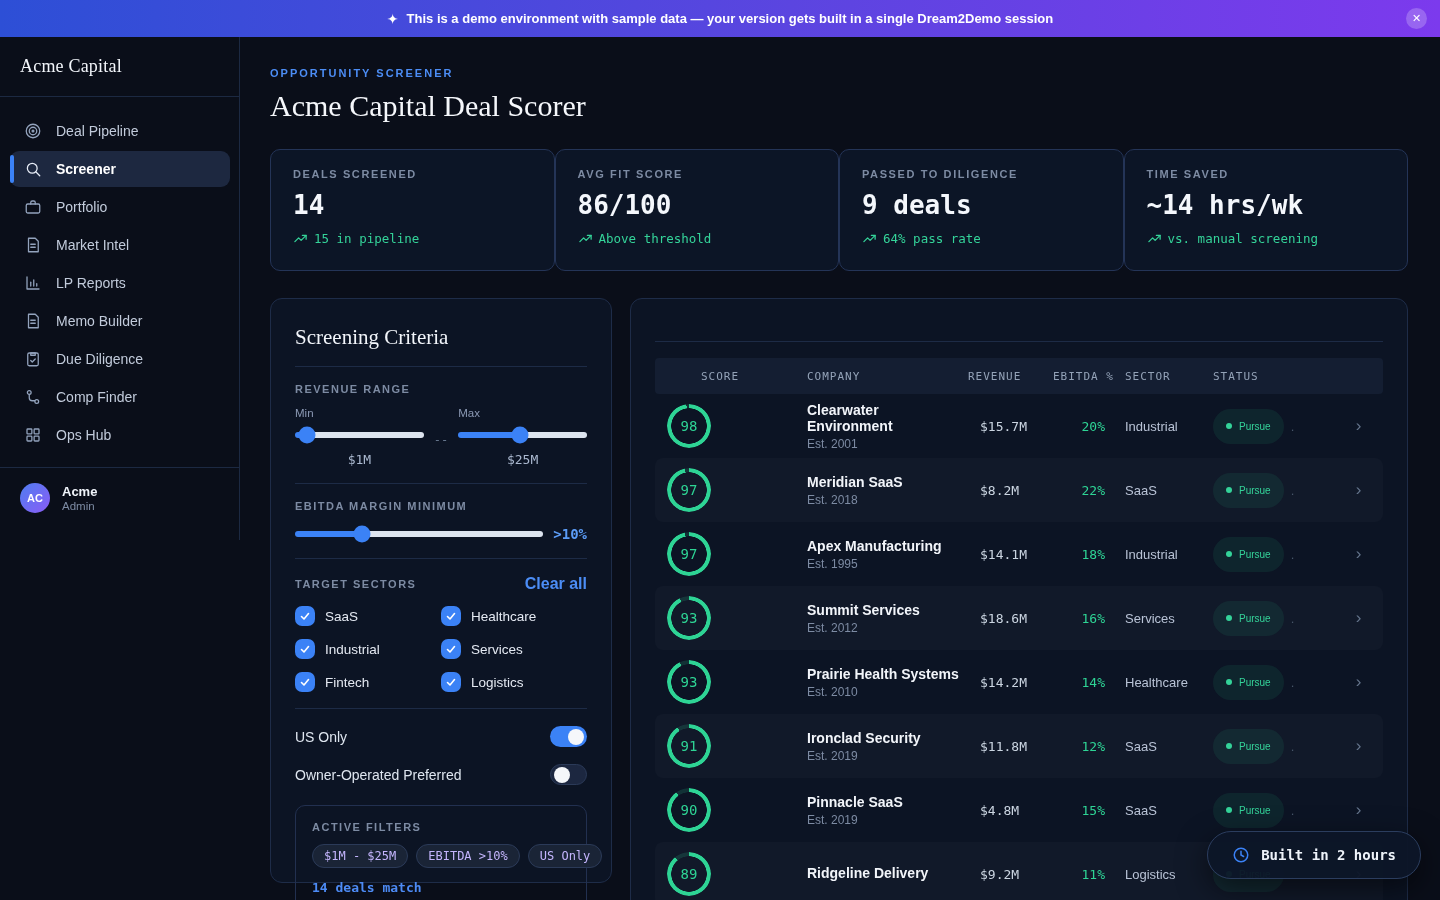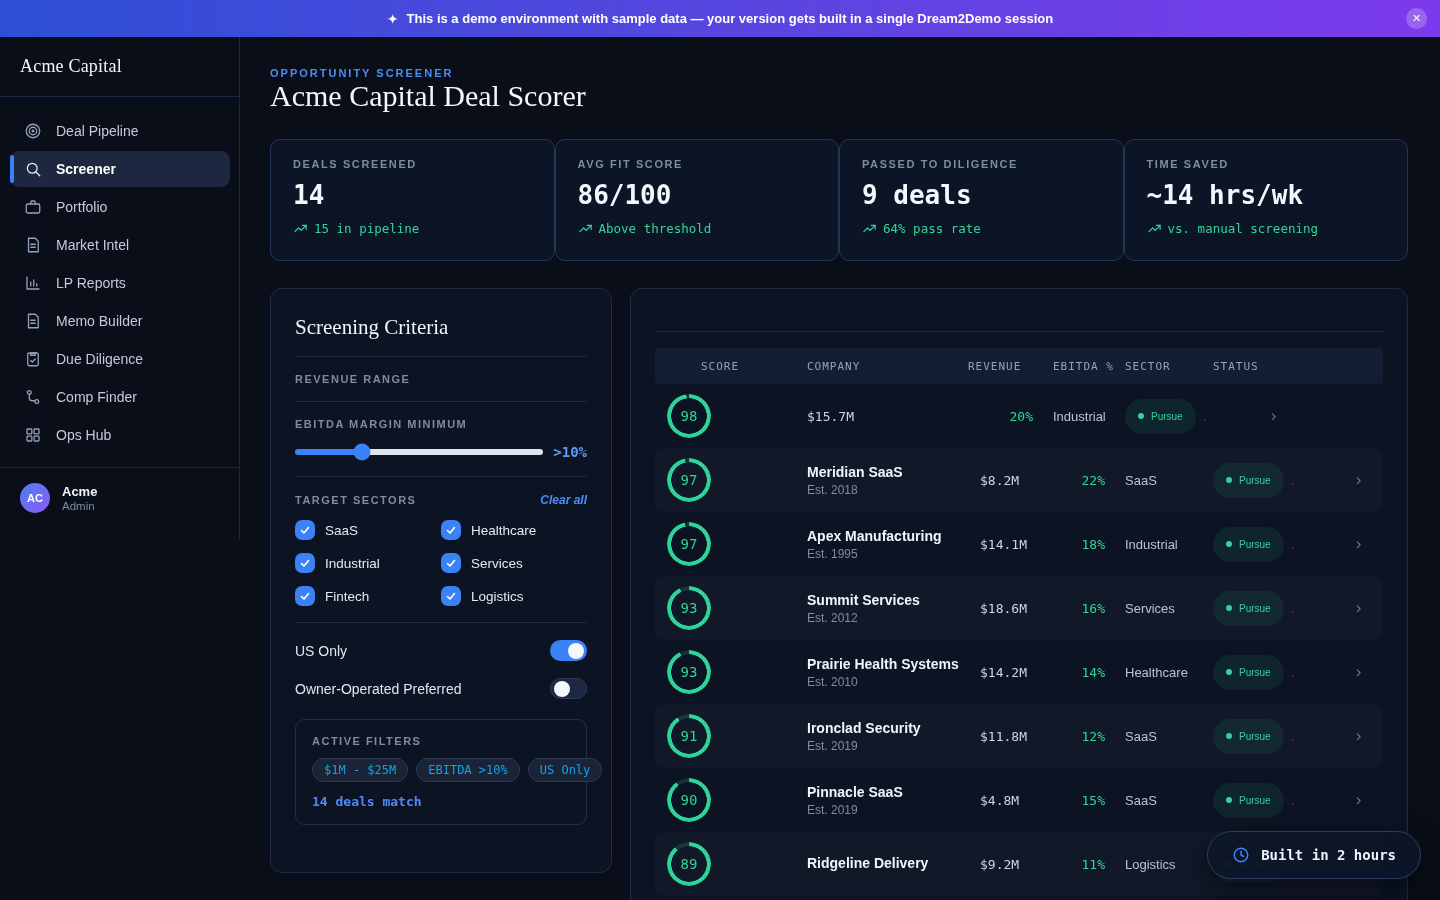--- a/index.html
+++ b/index.html
@@ -31,21 +31,21 @@
 
   .user-block { margin-top:14px; border-top:1px solid #1c2942; padding:15px 20px; display:flex; align-items:center; gap:12px; }
   .avatar { width:30px; height:30px; border-radius:50%; background:linear-gradient(135deg,#4f7df0,#8b5cf6);
     color:#fff; font-size:11px; font-weight:700; display:flex; align-items:center; justify-content:center; }
   .user-name { font-size:13px; font-weight:700; color:#f0f4fa; }
   .user-role { font-size:11.5px; color:#7d8ba3; margin-top:1px; }
 
   
   .main { flex:1; padding:30px 32px 0 30px; overflow:hidden; }
   .eyebrow { font-size:11px; font-weight:700; letter-spacing:2px; color:#4c8df5; }
-  .page-title { font-family:"Liberation Serif","DejaVu Serif",serif; font-weight:400; font-size:30px; color:#f5f7fb; }
+  .page-title { font-family:"Liberation Serif","DejaVu Serif",serif; font-weight:400; font-size:30px; color:#f5f7fb; margin-top:10px; }
 
   
   .stats { display:flex; margin-top:26px; }
   .stat-card { flex:1; height:122px; background:#0c1526; border:1px solid #243457; border-radius:10px; padding:18px 22px; }
   .stat-label { font-size:11px; font-weight:700; letter-spacing:1.6px; color:#7d8ba3; }
   .stat-value { font-family:"DejaVu Sans Mono","Liberation Mono",monospace; font-weight:700; font-size:26px; color:#f4f7fc; margin-top:10px; }
   .stat-delta { display:flex; align-items:center; gap:6px; margin-top:11px;
     font-family:"DejaVu Sans Mono","Liberation Mono",monospace; font-size:12.5px; color:#34d399; }
   .stat-delta svg { width:15px; height:15px; stroke:#34d399; fill:none; stroke-width:2; stroke-linecap:round; stroke-linejoin:round; }
 
@@ -66,38 +66,38 @@
     background:linear-gradient(to right,#3b82f6 0%,#3b82f6 var(--p),#dde4ef var(--p),#dde4ef 100%); }
   .slider .thumb { position:absolute; left:var(--p); top:50%; transform:translate(-50%,-50%);
     width:17px; height:17px; border-radius:50%; background:#3b82f6; }
   .slider-value { text-align:center; margin-top:9px; font-family:"DejaVu Sans Mono","Liberation Mono",monospace; font-size:13px; color:#aab8cf; }
   .range-sep { font-family:"DejaVu Sans Mono","Liberation Mono",monospace; color:#64748b; font-size:12px; margin-top:26px; }
   .ebitda-row { display:flex; align-items:center; gap:10px; margin-top:14px; }
   .ebitda-row .slider { flex:1; }
   .ebitda-value { font-family:"DejaVu Sans Mono","Liberation Mono",monospace; font-weight:700; font-size:14px; color:#5b9cf6; }
 
   .sector-head { display:flex; justify-content:space-between; align-items:center; }
-  .clear-all { font-size:12px; font-weight:700; color:#4c8df5; text-decoration:none;font-style:italic; }
+  .clear-all { font-size:16px; font-weight:700; color:#4c8df5; text-decoration:none; }
   .sector-grid { display:grid; grid-template-columns:1fr 1fr; row-gap:13px; margin-top:13px; }
   .check-item { display:flex; align-items:center; gap:10px; font-size:13.5px; color:#e4e9f2; cursor:pointer; }
   .checkbox { width:20px; height:20px; border-radius:7px; background:#3b82f6; display:flex; align-items:center; justify-content:center; }
   .checkbox svg { width:12px; height:12px; stroke:#fff; stroke-width:3.2; fill:none; stroke-linecap:round; stroke-linejoin:round; }
 
   .toggle-row { display:flex; justify-content:space-between; align-items:center; margin-top:17px; font-size:14px; color:#dfe6f0; }
   .toggle { position:relative; width:37px; height:21px; border-radius:11px; cursor:pointer; }
   .toggle.on { background:#3b82f6; }
   .toggle.off { background:#1c2740; border:1px solid #2b3a58; }
   .toggle .knob { position:absolute; top:2.5px; width:16px; height:16px; border-radius:50%; background:#f5f7fa; }
   .toggle.on .knob { right:3px; }
   .toggle.off .knob { left:3px; top:1.5px; }
 
   .filters-card { margin-top:20px; border:1px solid #223050; border-radius:10px; padding:15px 16px; }
   .pill-row { display:flex; gap:8px; margin-top:11px; }
   .filter-pill { background:#1a2436; border:1px solid #2b3a58; border-radius:999px; padding:4px 11px;
-    font-family:"DejaVu Sans Mono","Liberation Mono",monospace; font-size:12px; color:#0ea5e9; white-space:nowrap; }
+    font-family:"DejaVu Sans Mono","Liberation Mono",monospace; font-size:12px; color:#c4b5fd; white-space:nowrap; }
   .match-note { margin-top:12px; font-family:"DejaVu Sans Mono","Liberation Mono",monospace; font-weight:700; font-size:13px; color:#4d8bf5; }
 
   
   .deals { flex:1; padding:26px 24px; height:700px; }
   .deals-head { display:flex; justify-content:space-between; align-items:center; }
   .sort-note { font-size:12px; color:#8493ad; }
   .table-head, .deal-row { display:grid; grid-template-columns:140px 1fr 85px 72px 88px 121px 49px; align-items:center; }
   .table-head { margin-top:16px; height:36px; background:#141e32; border-radius:4px;
     font-family:"DejaVu Sans Mono","Liberation Mono",monospace; font-size:11px; letter-spacing:1px; color:#94a3b8; }
   .th { white-space:nowrap; }
@@ -296,20 +296,39 @@
       </div>
     </div>
 
     <div class="content-row">
 
       <section class="panel criteria">
         <h2 class="panel-title">Screening Criteria</h2>
         <hr class="divider">
 
         <div class="crit-label">REVENUE RANGE</div>
+        <div class="range-row">
+          <div class="slider-group">
+            <div class="slider-top-label">Min</div>
+            <div class="slider" style="--p: 9%;">
+              <div class="track"></div>
+              <div class="thumb"></div>
+            </div>
+            <div class="slider-value">$1M</div>
+          </div>
+          <div class="range-sep">--</div>
+          <div class="slider-group">
+            <div class="slider-top-label">Max</div>
+            <div class="slider" style="--p: 48%;">
+              <div class="track"></div>
+              <div class="thumb"></div>
+            </div>
+            <div class="slider-value">$25M</div>
+          </div>
+        </div>
 
         <hr class="divider">
         <div class="crit-label">EBITDA MARGIN MINIMUM</div>
         <div class="ebitda-row">
           <div class="slider" style="--p: 27%;">
             <div class="track"></div>
             <div class="thumb"></div>
           </div>
           <div class="ebitda-value">&gt;10%</div>
         </div>
@@ -407,20 +426,24 @@
           <span class="th">STATUS</span>
           <span class="th"></span>
         </div>
 
         <div id="deal-rows">
           <div class="deal-row">
             <div class="score-cell">
               <div class="ring" style="--deg: 352.8deg;"></div>
               <span class="score-num">98</span>
             </div>
+            <div>
+              <div class="co-name">Clearwater Environment</div>
+              <div class="co-est">Est. 2001</div>
+            </div>
             <div class="cell-rev">$15.7M</div>
             <div class="cell-ebitda">20%</div>
             <div class="cell-sector">Industrial</div>
             <div class="cell-status">
               <span class="status-pill">
                   <span class="dot"></span>
                   <span class="status-text">Pursue</span>
                 </span>
               <span class="sep-dot">.</span>
             </div>

